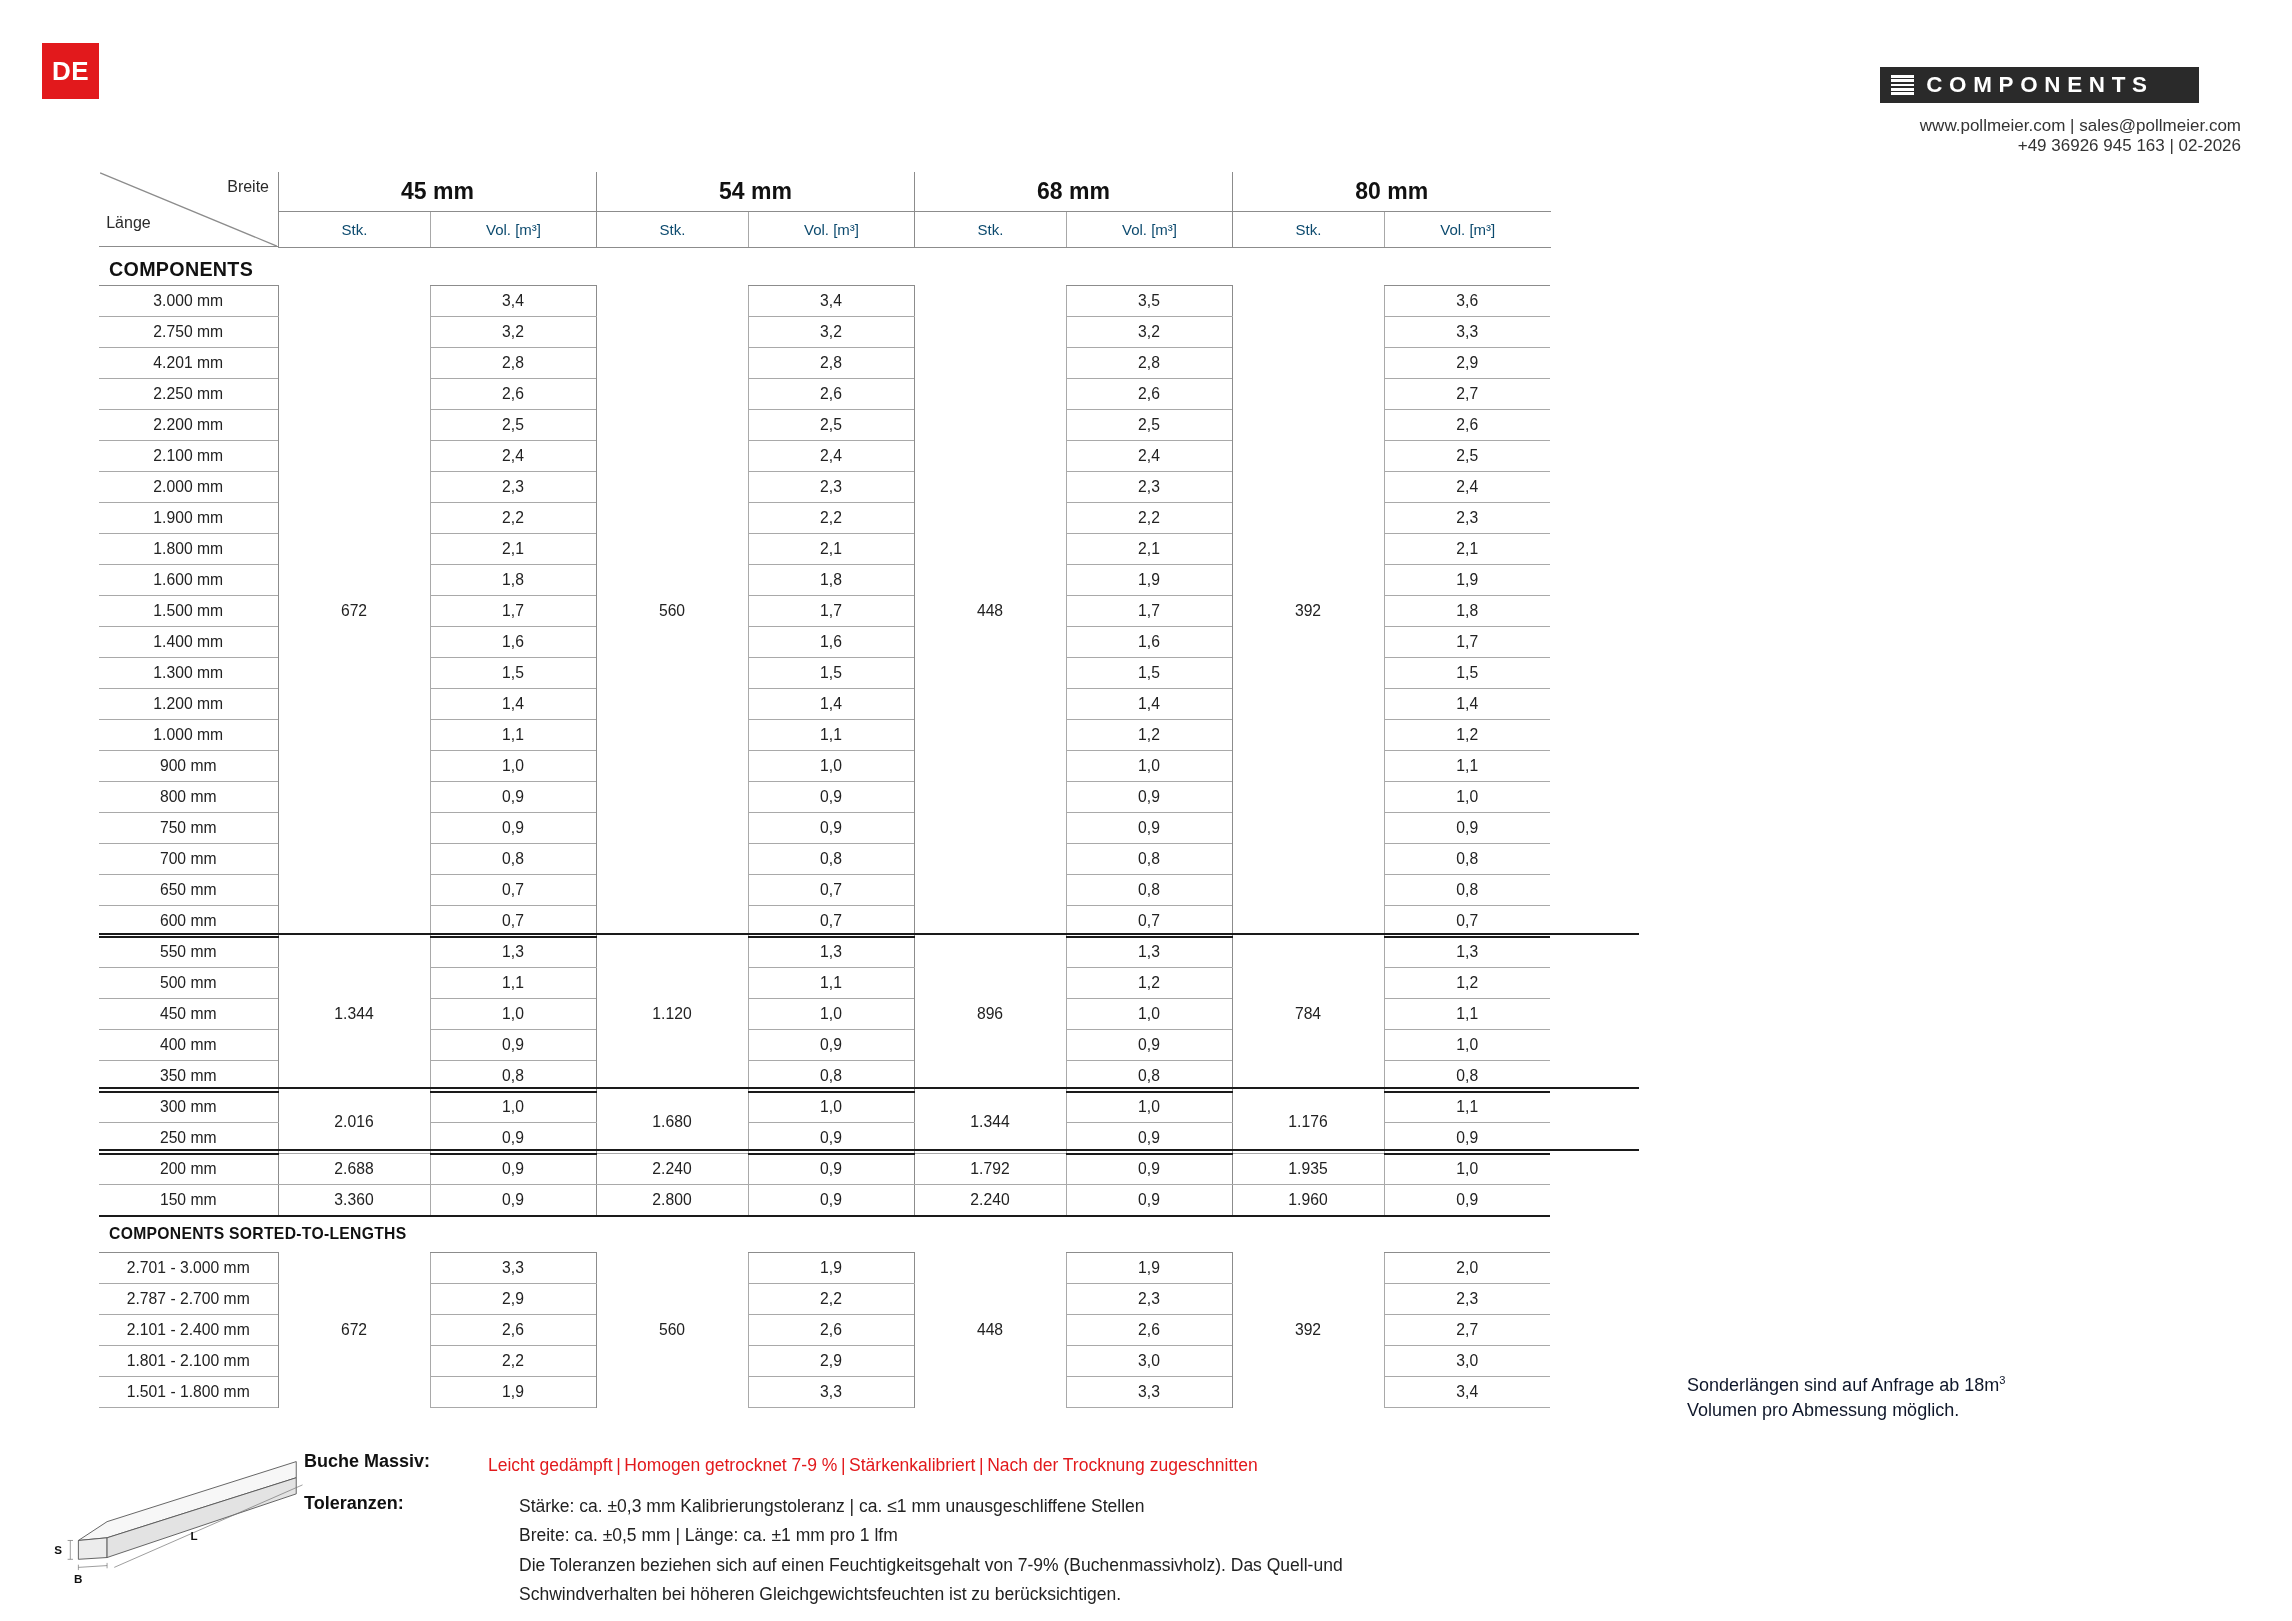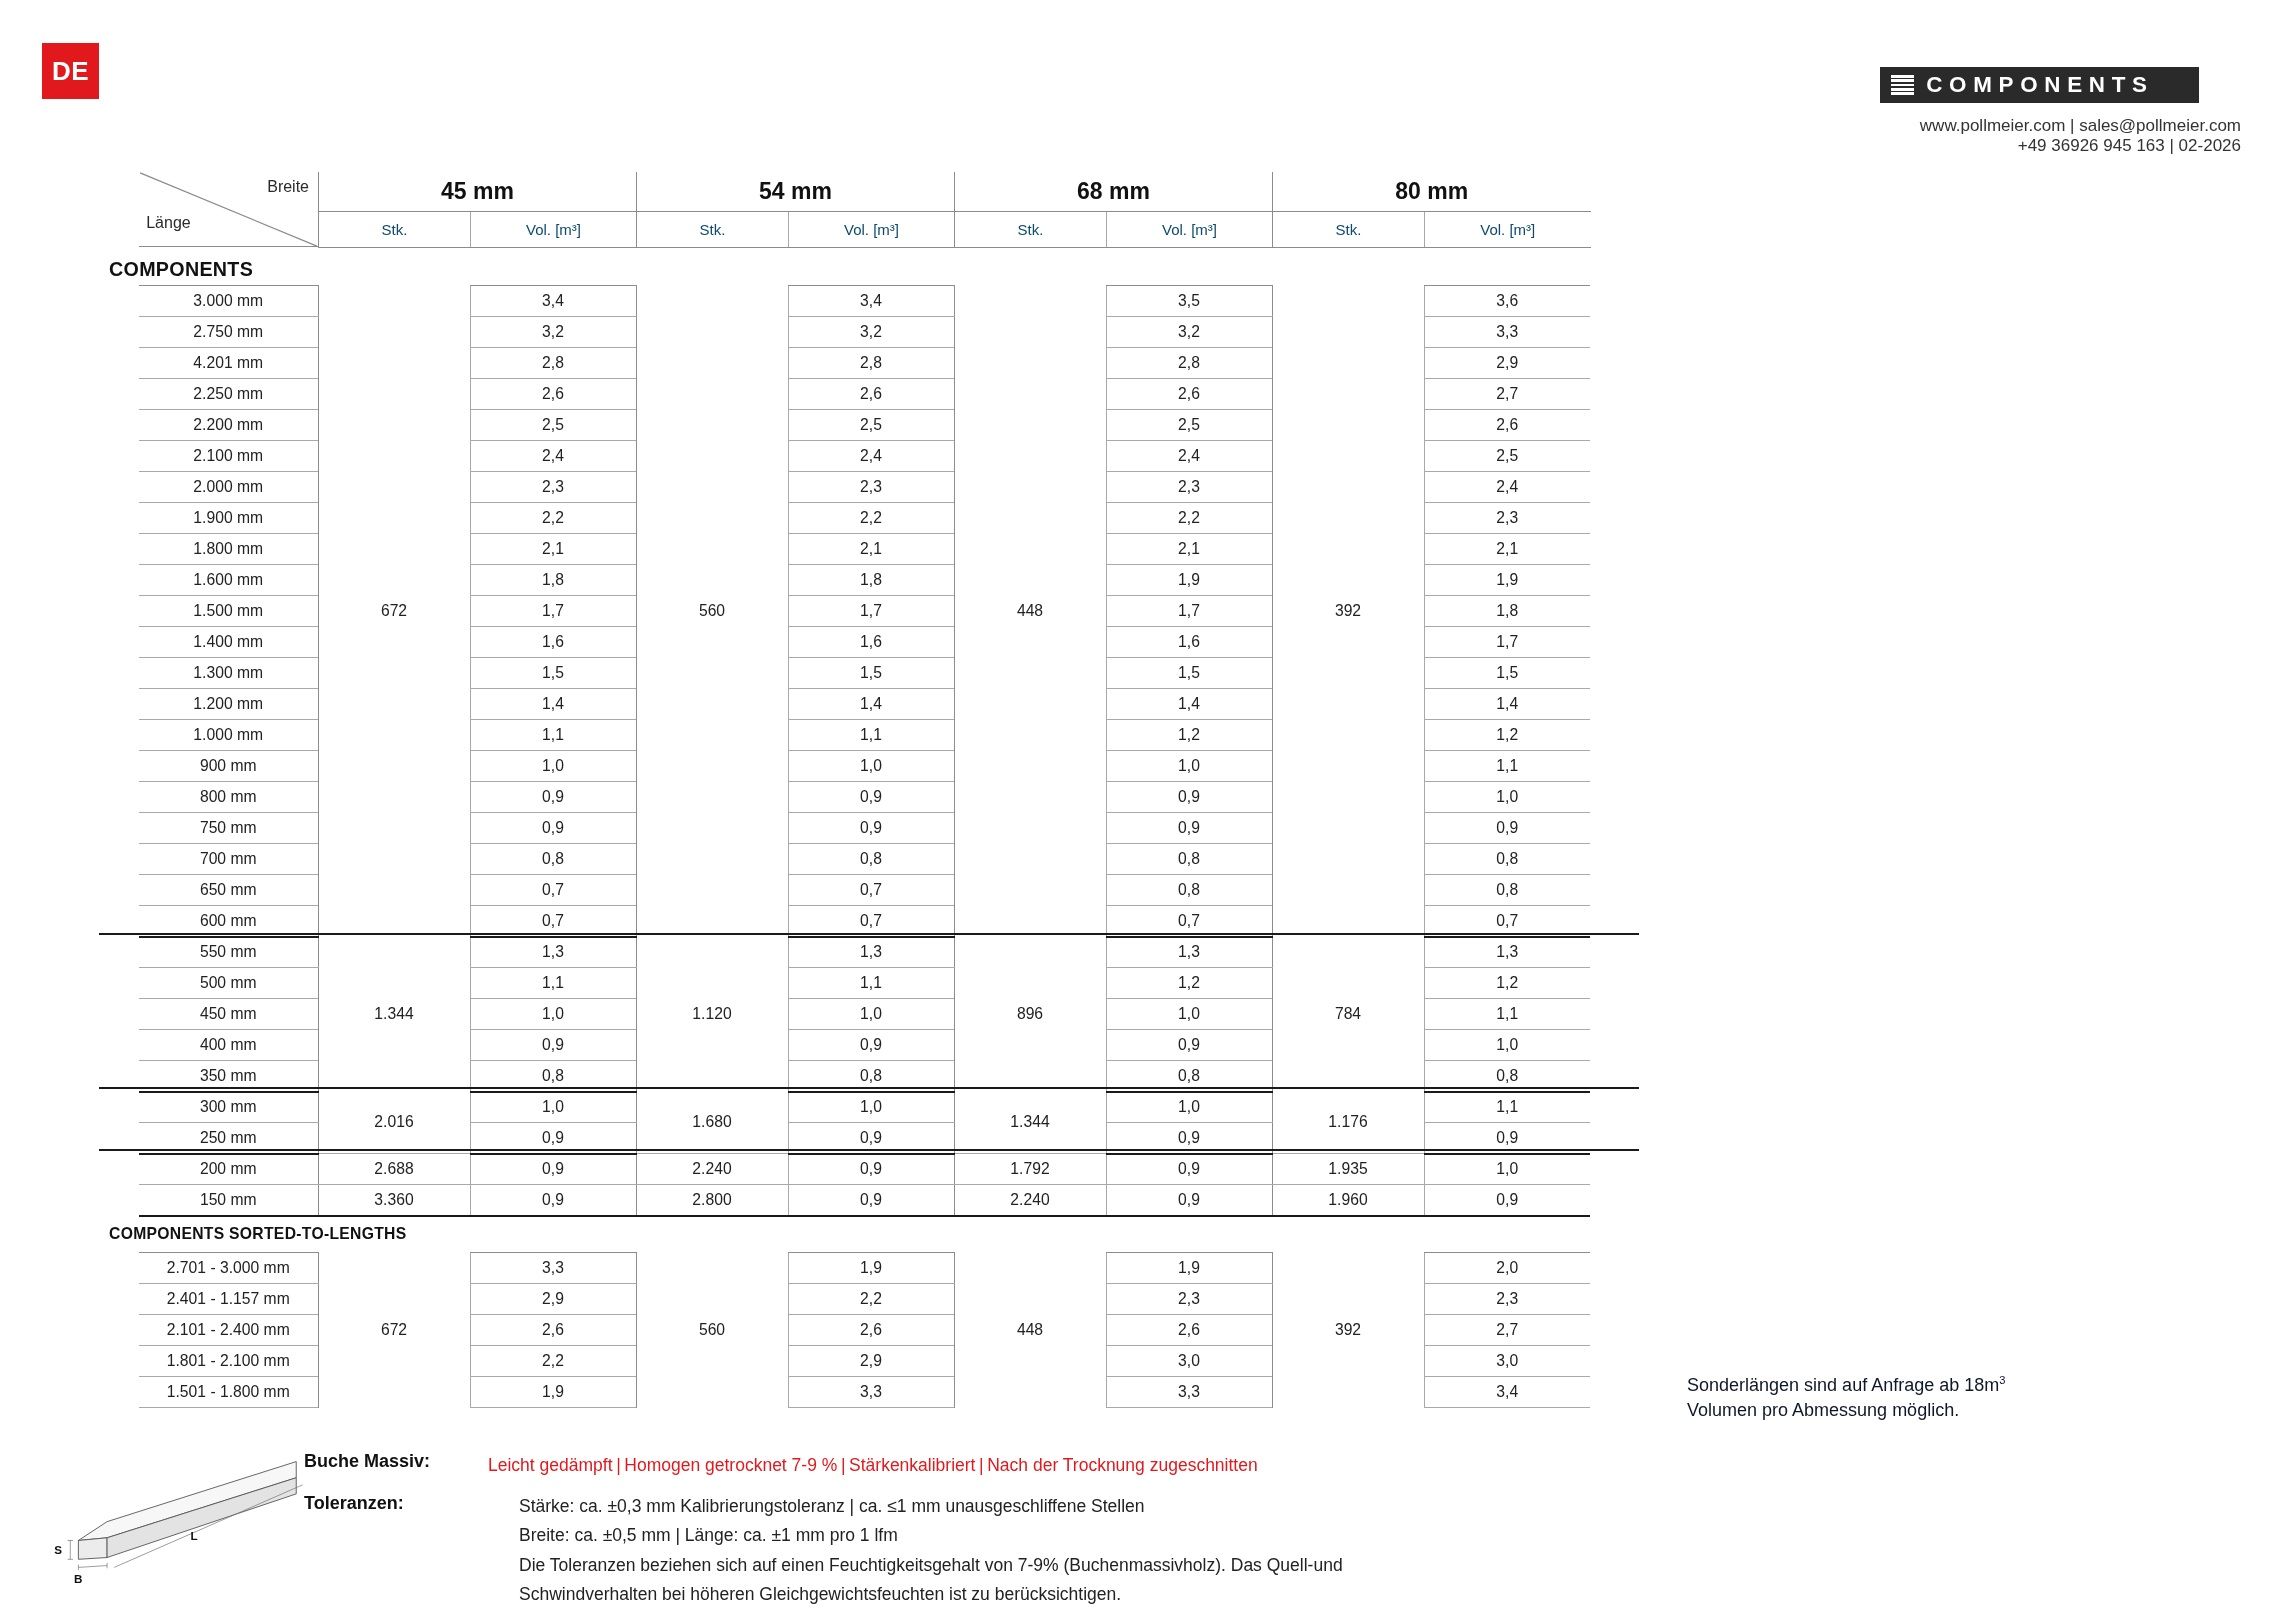--- a/index.html
+++ b/index.html
@@ -53,21 +53,21 @@
   #logo-word {
     color:#ffffff; font-size:22.4px; font-weight:bold;
     letter-spacing:6.7px; white-space:nowrap;
   }
   #contact { position:absolute; right:52px; top:116px; text-align:right; }
   .contact-line { font-size:17px; line-height:19.7px; color:#333; white-space:nowrap; }
 
   
   #table-area { position:absolute; left:0; top:166px; width:2293px; }
 
-  table.grid { border-collapse:collapse; table-layout:fixed;margin-left:40px; }
+  table.grid { border-collapse:collapse; table-layout:fixed; }
   table.grid td, table.grid th { padding:0; vertical-align:middle; }
 
   
   col.c-len  { width:179px; }
   col.c-stk  { width:152px; }
   col.c-vol  { width:166px; }
 
   
   #hdr-table { position:absolute; left:99px; top:6.3px; }
   .hdr-corner {
@@ -492,21 +492,21 @@
           <td class="stk" rowspan="5">672</td>
           <td class="vol">3,3</td>
           <td class="stk" rowspan="5">560</td>
           <td class="vol">1,9</td>
           <td class="stk" rowspan="5">448</td>
           <td class="vol">1,9</td>
           <td class="stk" rowspan="5">392</td>
           <td class="vol">2,0</td>
         </tr>
         <tr>
-          <td class="len">2.401 - 1.157 mm</td>
+          <td class="len">2.787 - 2.700 mm</td>
           <td class="vol">2,9</td>
           <td class="vol">2,2</td>
           <td class="vol">2,3</td>
           <td class="vol">2,3</td>
         </tr>
         <tr>
           <td class="len">2.101 - 2.400 mm</td>
           <td class="vol">2,6</td>
           <td class="vol">2,6</td>
           <td class="vol">2,6</td>

